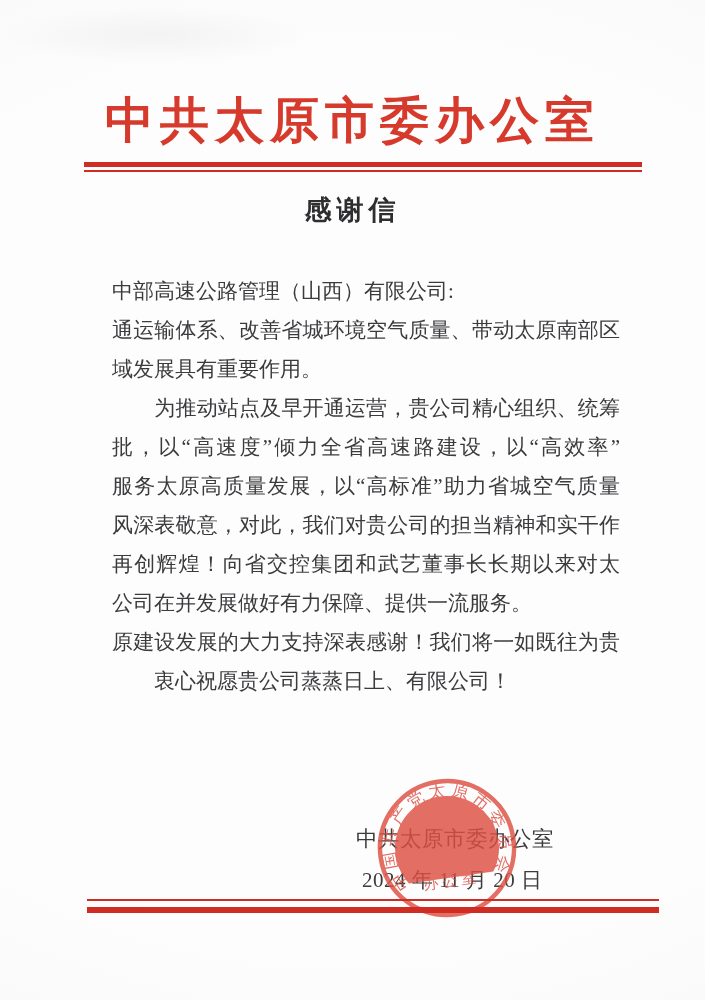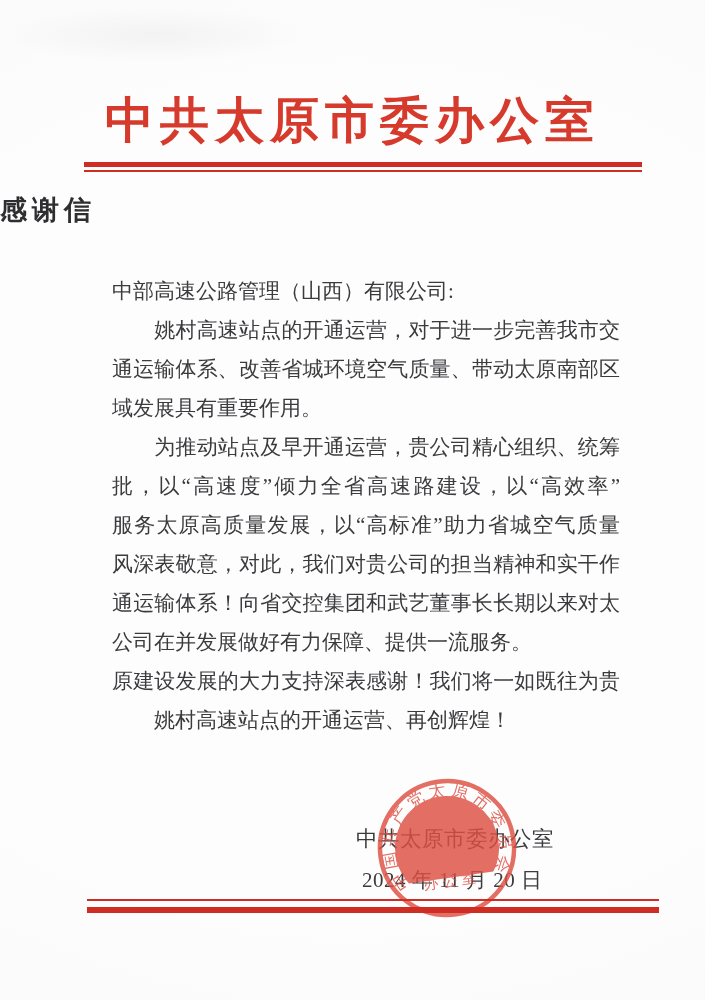--- a/index.html
+++ b/index.html
@@ -45,20 +45,21 @@
     border-bottom:2px solid var(--rule_red);
   }
   .rule-bottom{
     left:87px;top:899px;width:572px;height:6px;
     border-top:2px solid var(--rule_red);
     border-bottom:6px solid var(--rule_red);
   }
   .doc-title{
     position:absolute;
     top:192px;left:0;width:100%;
+    text-align:center;
     font-family:Liberation Mono, monospace;
     font-weight:600;
     font-size:27px;
     letter-spacing:5px;
     color:var(--title_color);
   }
   .body-block{
     position:absolute;
     left:99px;top:272px;width:508px;
     font-size:21px;
@@ -104,31 +105,30 @@
 <div class="page">
 
   <div class="letterhead">中共太原市委办公室</div>
 
   <div class="rule rule-top"></div>
 
   <div class="doc-title">感谢信</div>
 
   <div class="body-block">
     <div class="body-line">中部高速公路管理（山西）有限公司:</div>
-    <div class="body-line fill">　　姚村高速站点的开通运营，对于进一步完善我市交</div>
     <div class="body-line fill">通运输体系、改善省城环境空气质量、带动太原南部区</div>
     <div class="body-line">域发展具有重要作用。</div>
     <div class="body-line fill">　　为推动站点及早开通运营，贵公司精心组织、统筹</div>
     <div class="body-line fill">批，以“高速度”倾力全省高速路建设，以“高效率”</div>
     <div class="body-line fill">服务太原高质量发展，以“高标准”助力省城空气质量</div>
     <div class="body-line fill">风深表敬意，对此，我们对贵公司的担当精神和实干作</div>
-    <div class="body-line fill">通运输体系！向省交控集团和武艺董事长长期以来对太</div>
+    <div class="body-line fill">再创辉煌！向省交控集团和武艺董事长长期以来对太</div>
     <div class="body-line">公司在并发展做好有力保障、提供一流服务。</div>
     <div class="body-line fill">原建设发展的大力支持深表感谢！我们将一如既往为贵</div>
-    <div class="body-line">　　姚村高速站点的开通运营、再创辉煌！</div>
+    <div class="body-line">　　衷心祝愿贵公司蒸蒸日上、有限公司！</div>
   </div>
 
   <div class="signature">中共太原市委办公室</div>
 
   <div class="sig-date">2024 年 11 月 20 日</div>
 
   <svg class="seal" viewBox="0 0 180 180" xmlns="http://www.w3.org/2000/svg">
     <g transform="rotate(-8 90 90)" opacity="0.82">
       <circle class="ring" cx="90" cy="90" r="67" stroke-width="4.5"></circle>
       <path id="sealArc" d="M 47.4 119.8 A 52 52 0 1 1 132.6 119.8" fill="none" stroke="none"></path>

